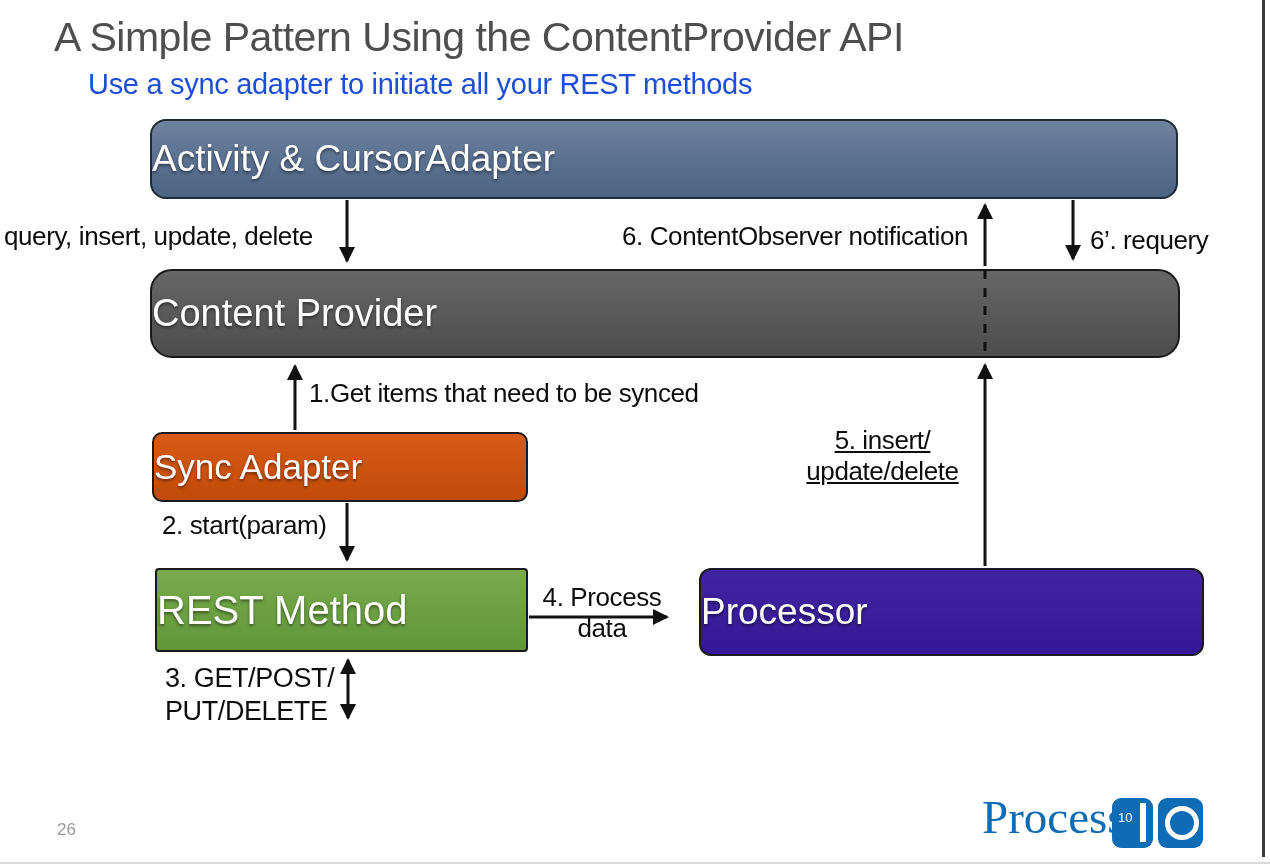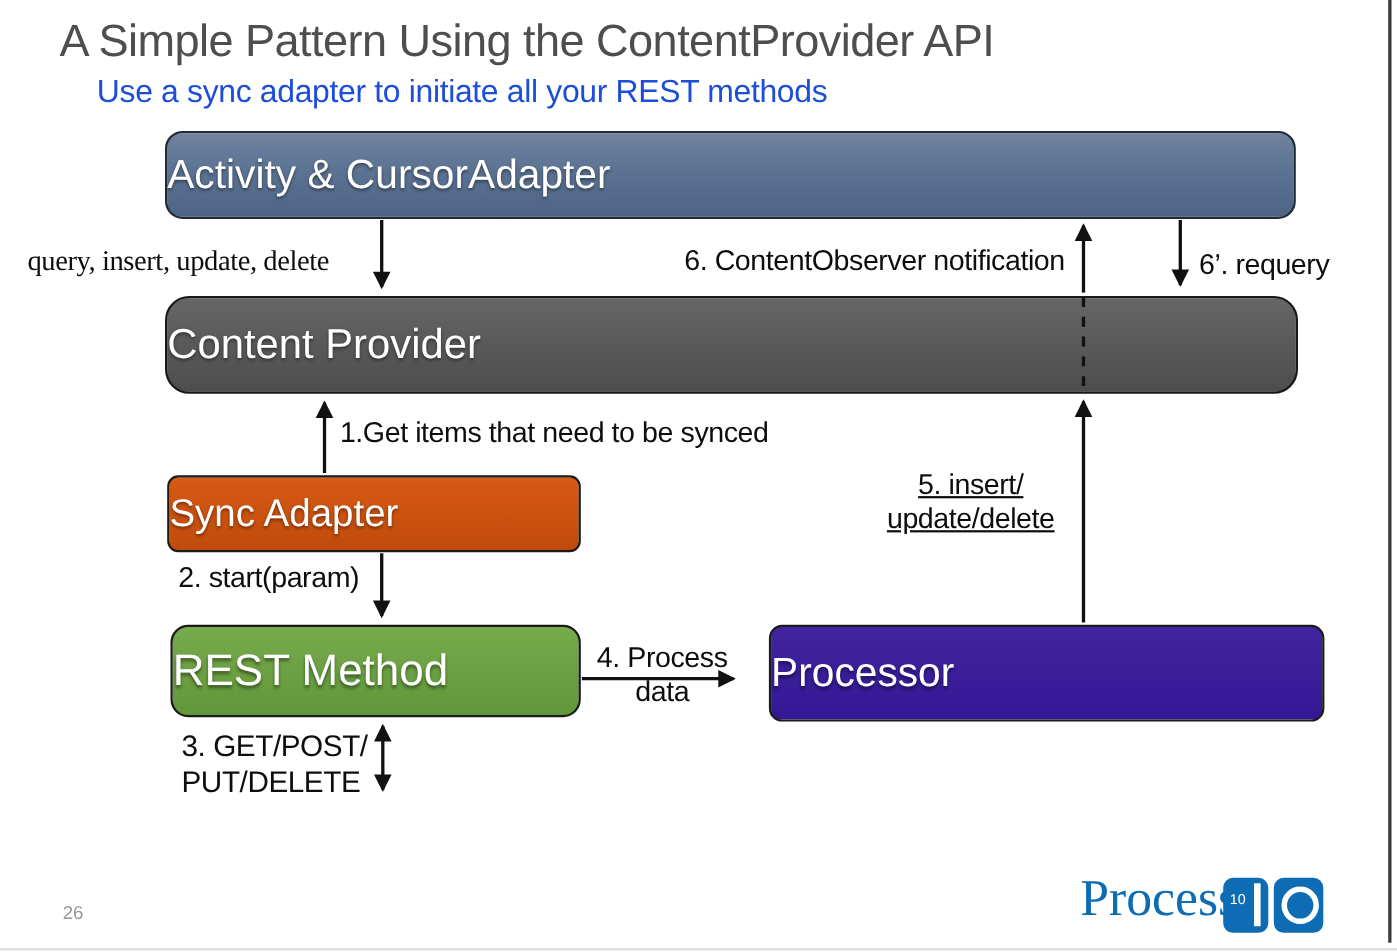--- a/index.html
+++ b/index.html
@@ -29,35 +29,35 @@
     left:150px;top:269px;width:1030px;height:89px;border-radius:22px;
     background:linear-gradient(180deg,#666666 0%,#585858 55%,#4d4d4d 100%);
     border-color:#191919;font-size:38px;
   }
   .box-sync{
     left:152px;top:432px;width:376px;height:70px;border-radius:10px;
     background:linear-gradient(180deg,#d75a15 0%,#c04b0a 100%);
     font-size:35px;
   }
   .box-rest{
-    left:155px;top:568px;width:373px;height:84px;border-radius:16px;
+    left:155px;top:568px;width:373px;height:84px;border-radius:4px;
     background:linear-gradient(180deg,#77ab4c 0%,#61963a 100%);
     font-size:40px;
   }
   .box-proc{
     left:699px;top:568px;width:505px;height:88px;border-radius:12px;
     background:linear-gradient(180deg,#41249f 0%,#331895 100%);
     font-size:37px;
   }
   svg.overlay{position:absolute;left:0;top:0;pointer-events:none;}
   .alabel{
     position:absolute;font-size:26px;color:#0d0d0d;letter-spacing:-0.4px;
     white-space:nowrap;line-height:31px;
   }
-  .lbl-query{left:25px;top:221px;font-family:Liberation Serif, serif;}
+  .lbl-query{left:4px;top:221px;}
   .lbl-step6{left:560px;top:221px;width:408px;text-align:right;}
   .lbl-step6b{left:1090px;top:225px;}
   .lbl-step1{left:309px;top:378px;}
   .lbl-step2{left:162px;top:510px;}
   .lbl-step4{left:534px;top:582px;width:136px;text-align:center;}
   .lbl-step5{left:795px;top:425px;width:175px;text-align:center;text-decoration:underline;}
   .lbl-step3{left:165px;top:662px;font-size:27px;line-height:33px;}
   .page-number{position:absolute;left:57px;top:820px;font-size:17px;color:#999;}
   .google-text{
     position:absolute;left:982px;top:790px;font-family:"Liberation Serif",serif;

